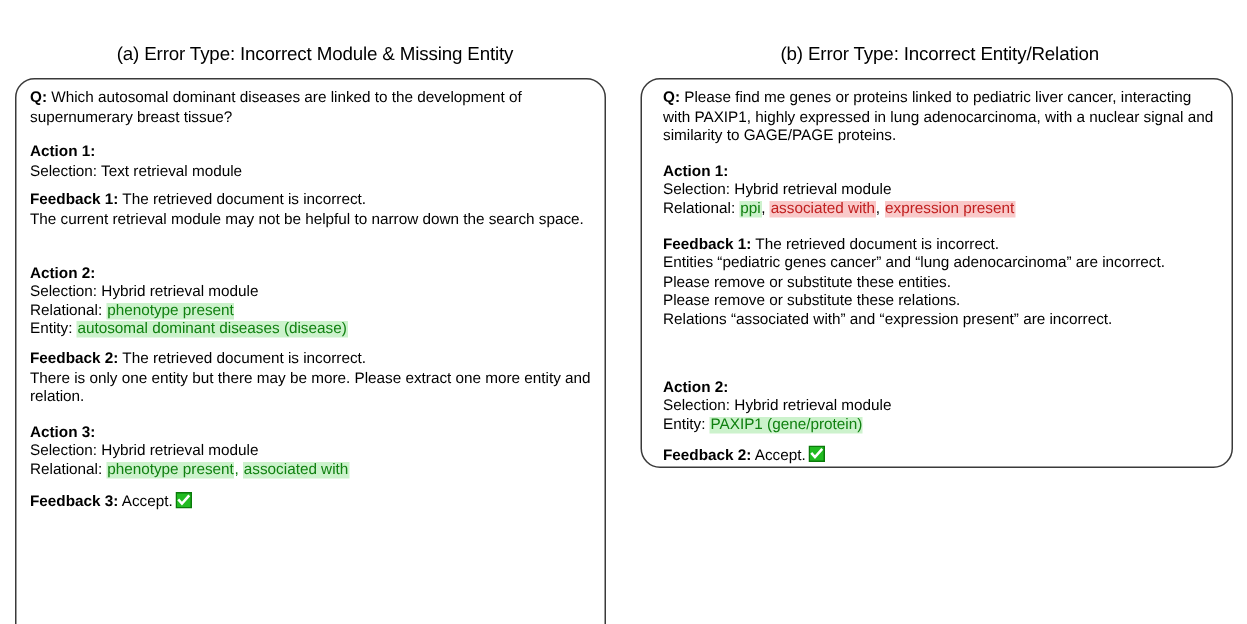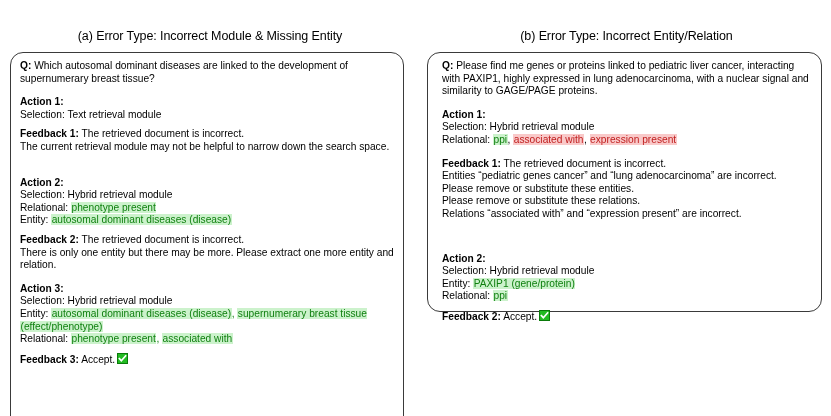--- a/index.html
+++ b/index.html
@@ -131,21 +131,20 @@
 
       <div class="blank sm"></div>
 
       <div class="line"><b>Feedback 2:</b><span> The retrieved document is incorrect.</span></div>
       <div class="line">There is only one entity but there may be more. Please extract one more entity and relation.</div>
 
       <div class="blank"></div>
 
       <div class="line b">Action 3:</div>
       <div class="line">Selection: Hybrid retrieval module</div>
-      <div class="line"><span>Entity: </span><span class="hl-green">autosomal dominant diseases (disease)</span><span class="txt-green">, </span><span class="hl-green">supernumerary breast tissue (effect/phenotype)</span></div>
       <div class="line"><span>Relational: </span><span class="hl-green">phenotype present</span><span class="txt-green">, </span><span class="hl-green">associated with</span></div>
 
       <div class="blank sm"></div>
 
       <div class="line"><b>Feedback 3:</b><span> Accept.</span><span class="check-icon"><svg width="11" height="11" viewBox="0 0 11 11">
               <rect x="0.5" y="0.5" width="10" height="10" fill="#22bb22" stroke="#0a7a0a" stroke-width="1"></rect>
               <path d="M2.4 5.6 L4.3 7.7 L8.6 2.9" fill="none" stroke="#ffffff" stroke-width="1.7" stroke-linecap="square"></path>
             </svg></span></div>
 
     </div>
@@ -172,21 +171,20 @@
       <div class="line">Please remove or substitute these entities.</div>
       <div class="line">Please remove or substitute these relations.</div>
       <div class="line">Relations “associated with” and “expression present” are incorrect.</div>
 
       <div class="blank lg"></div>
       <div class="blank lg"></div>
 
       <div class="line b">Action 2:</div>
       <div class="line">Selection: Hybrid retrieval module</div>
       <div class="line"><span>Entity: </span><span class="hl-green">PAXIP1 (gene/protein)</span></div>
-      <div class="line"><span>Relational: </span><span class="hl-green">ppi</span></div>
 
       <div class="blank sm"></div>
 
       <div class="line"><b>Feedback 2:</b><span> Accept.</span><span class="check-icon"><svg width="11" height="11" viewBox="0 0 11 11">
               <rect x="0.5" y="0.5" width="10" height="10" fill="#22bb22" stroke="#0a7a0a" stroke-width="1"></rect>
               <path d="M2.4 5.6 L4.3 7.7 L8.6 2.9" fill="none" stroke="#ffffff" stroke-width="1.7" stroke-linecap="square"></path>
             </svg></span></div>
 
     </div>
   </div>

